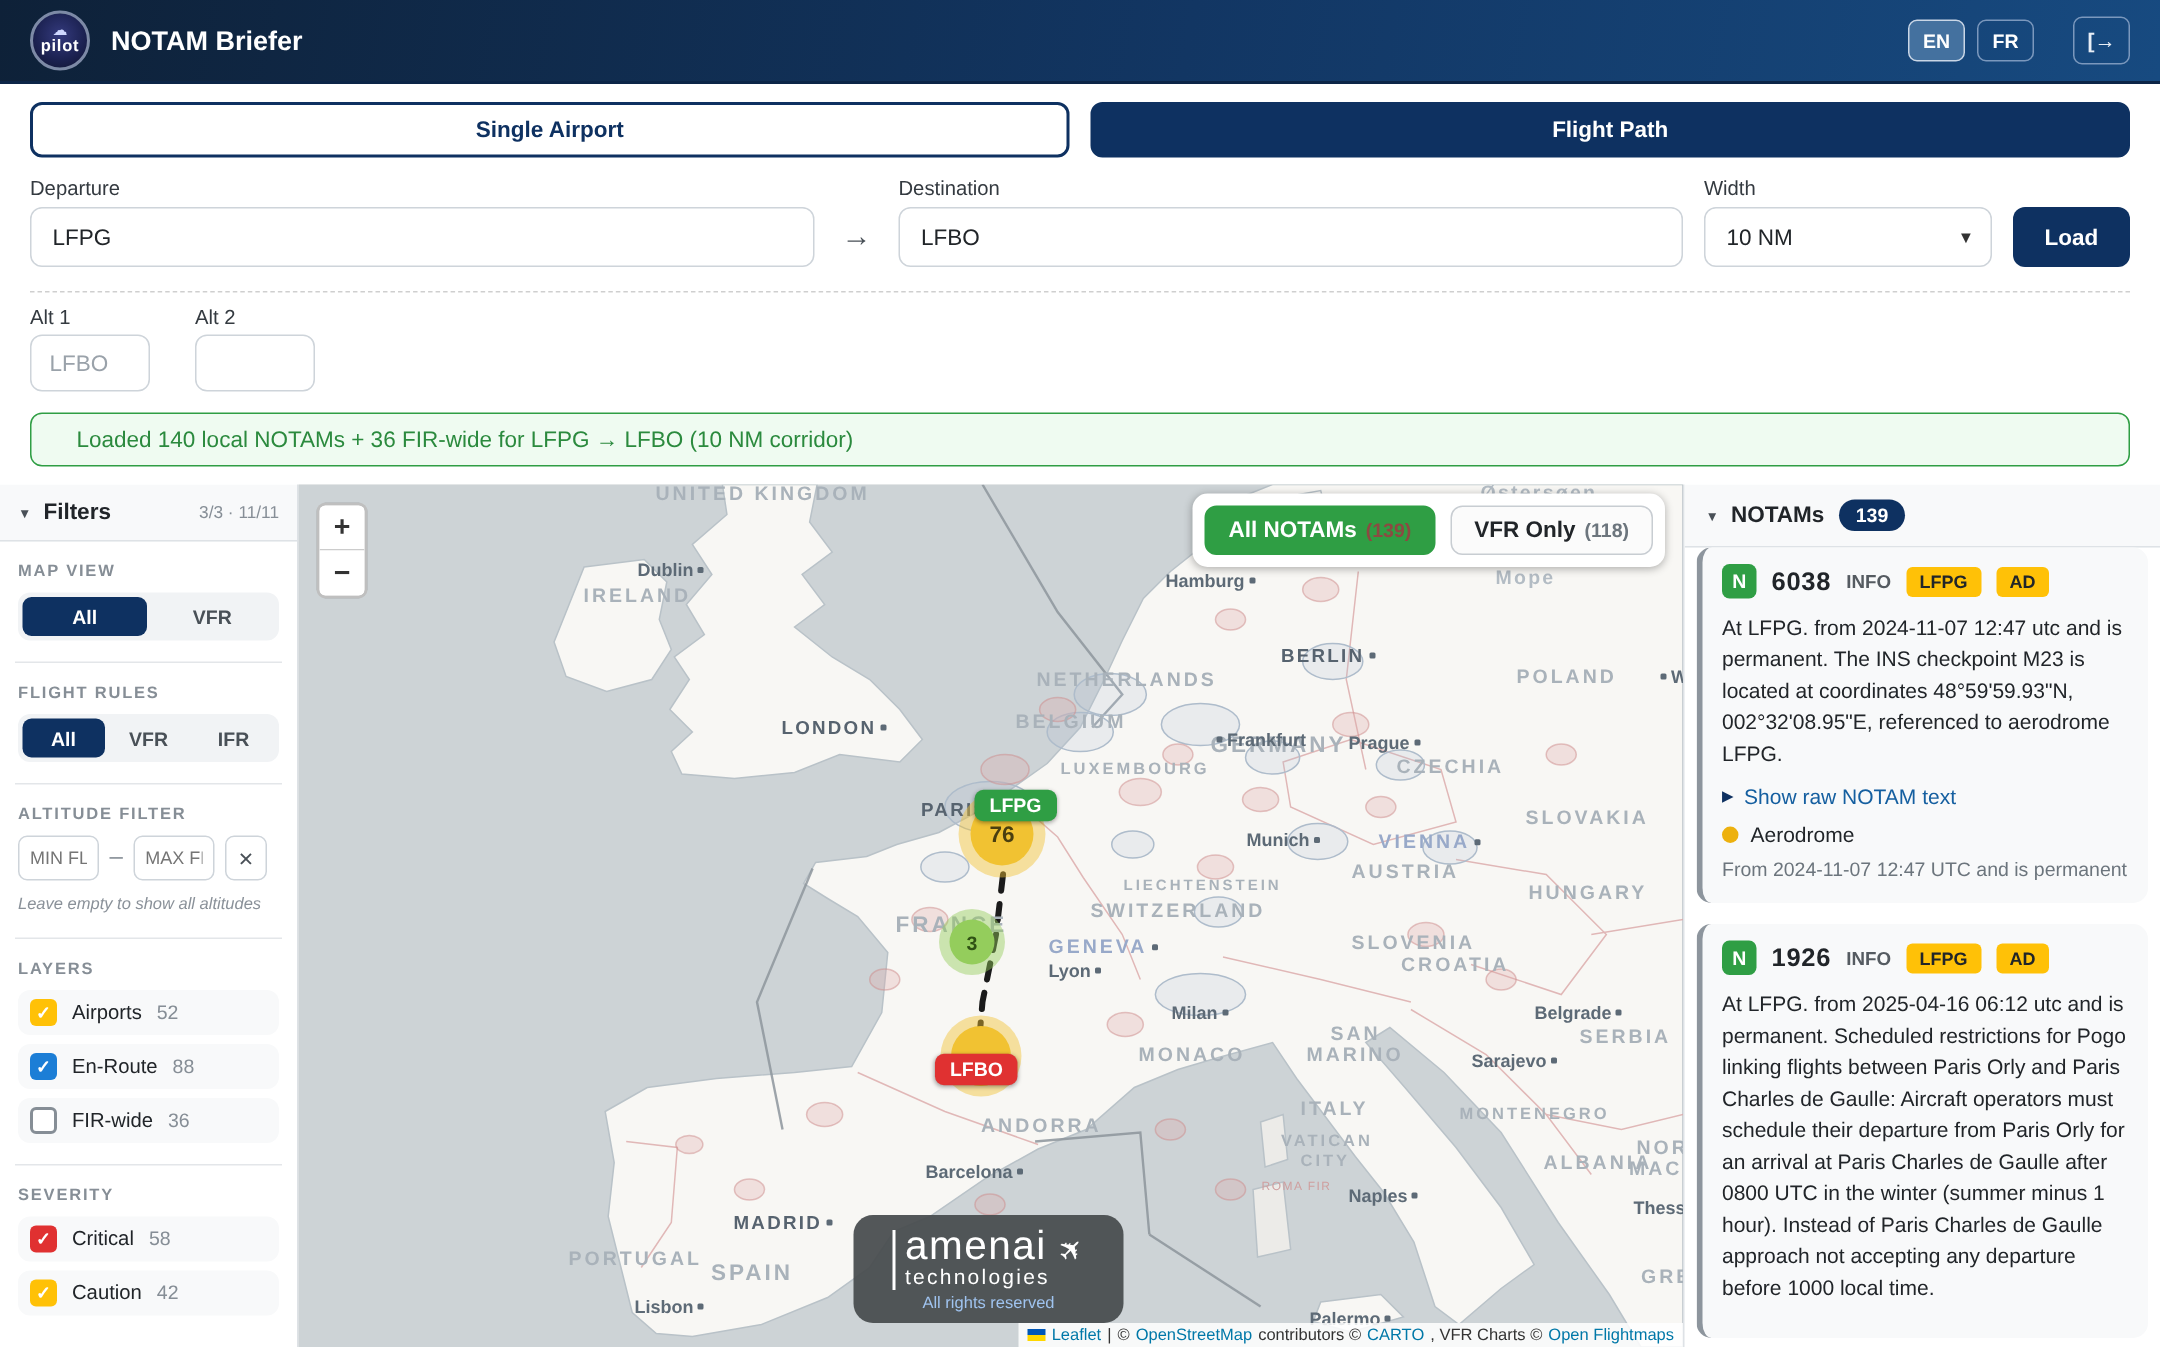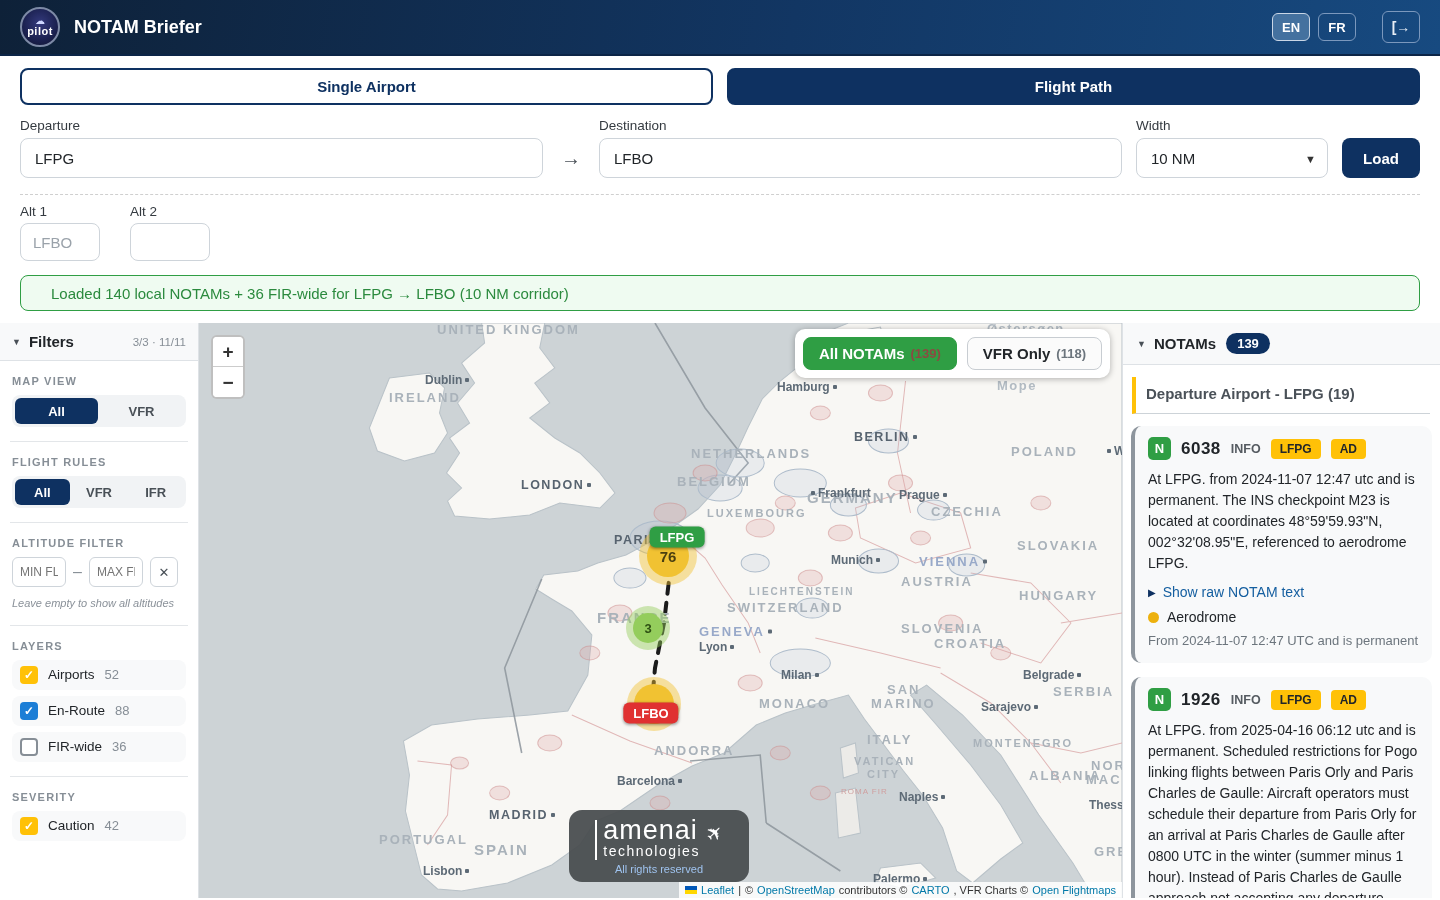--- a/index.html
+++ b/index.html
@@ -291,20 +291,25 @@
       </div>
       <div class="frow">
         <span class="cb cb-empty"></span>
         <span class="frow-label">FIR-wide</span>
         <span class="frow-count">36</span>
       </div>
 
       <div class="hr"></div>
       <div class="sec-label">SEVERITY</div>
       <div class="frow">
+        <span class="cb cb-red checked"></span>
+        <span class="frow-label">Critical</span>
+        <span class="frow-count">58</span>
+      </div>
+      <div class="frow">
         <span class="cb cb-yellow checked"></span>
         <span class="frow-label">Caution</span>
         <span class="frow-count">42</span>
       </div>
     </div>
   </div>
 
   <div class="map">
     <svg class="basemap" viewBox="0 0 921 575" preserveAspectRatio="none">
       <rect x="0" y="0" width="921" height="575" fill="#cdd3d6"></rect>
@@ -618,21 +623,20 @@
       <a>Open Flightmaps</a>
     </div>
   </div>
 
   <div class="npanel">
     <div class="np-header">
       <span class="tri">▼</span>
       <span class="np-title">NOTAMs</span>
       <span class="np-badge">139</span>
     </div>
-    <div class="group-header">Departure Airport - LFPG (19)</div>
 
     <div class="ncard">
       <div class="nc-head">
         <span class="nbadge">N</span>
         <span class="nid">6038</span>
         <span class="ntype">INFO</span>
         <span class="tag">LFPG</span>
         <span class="tag">AD</span>
       </div>
       <div class="nbody">At LFPG. from 2024-11-07 12:47 utc and is permanent. The INS checkpoint M23 is located at coordinates 48°59'59.93"N, 002°32'08.95"E, referenced to aerodrome LFPG.</div>

